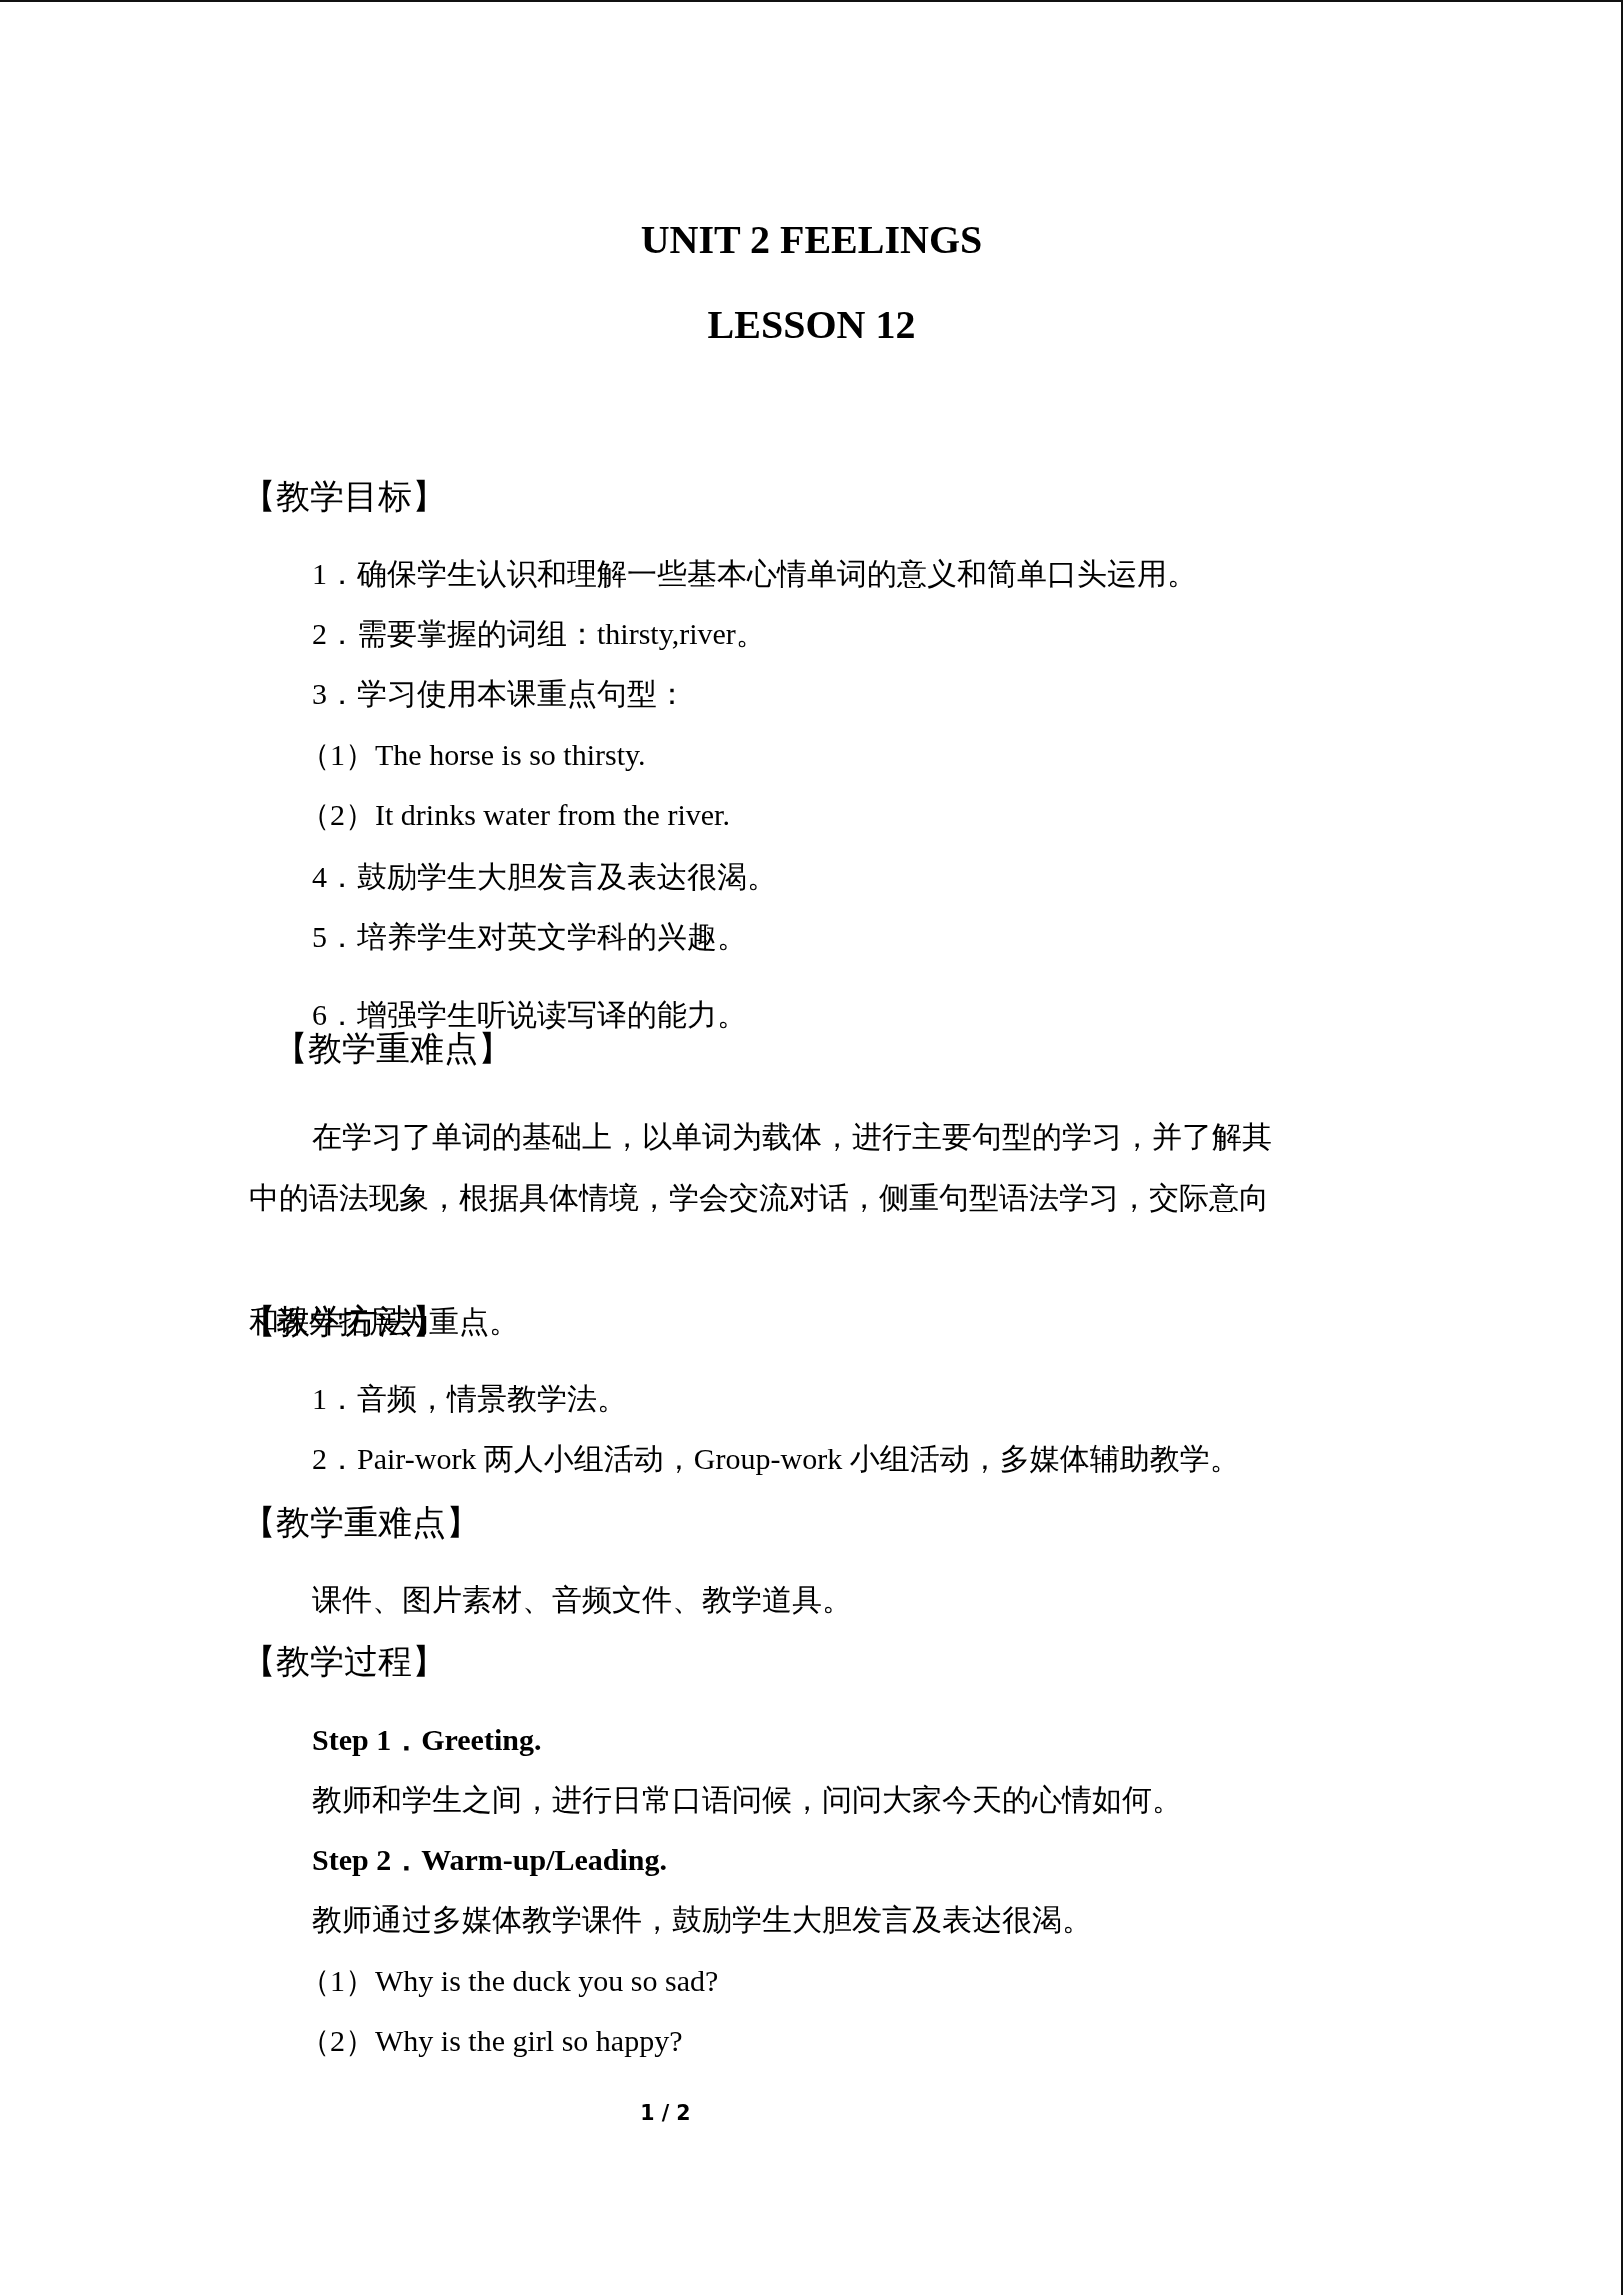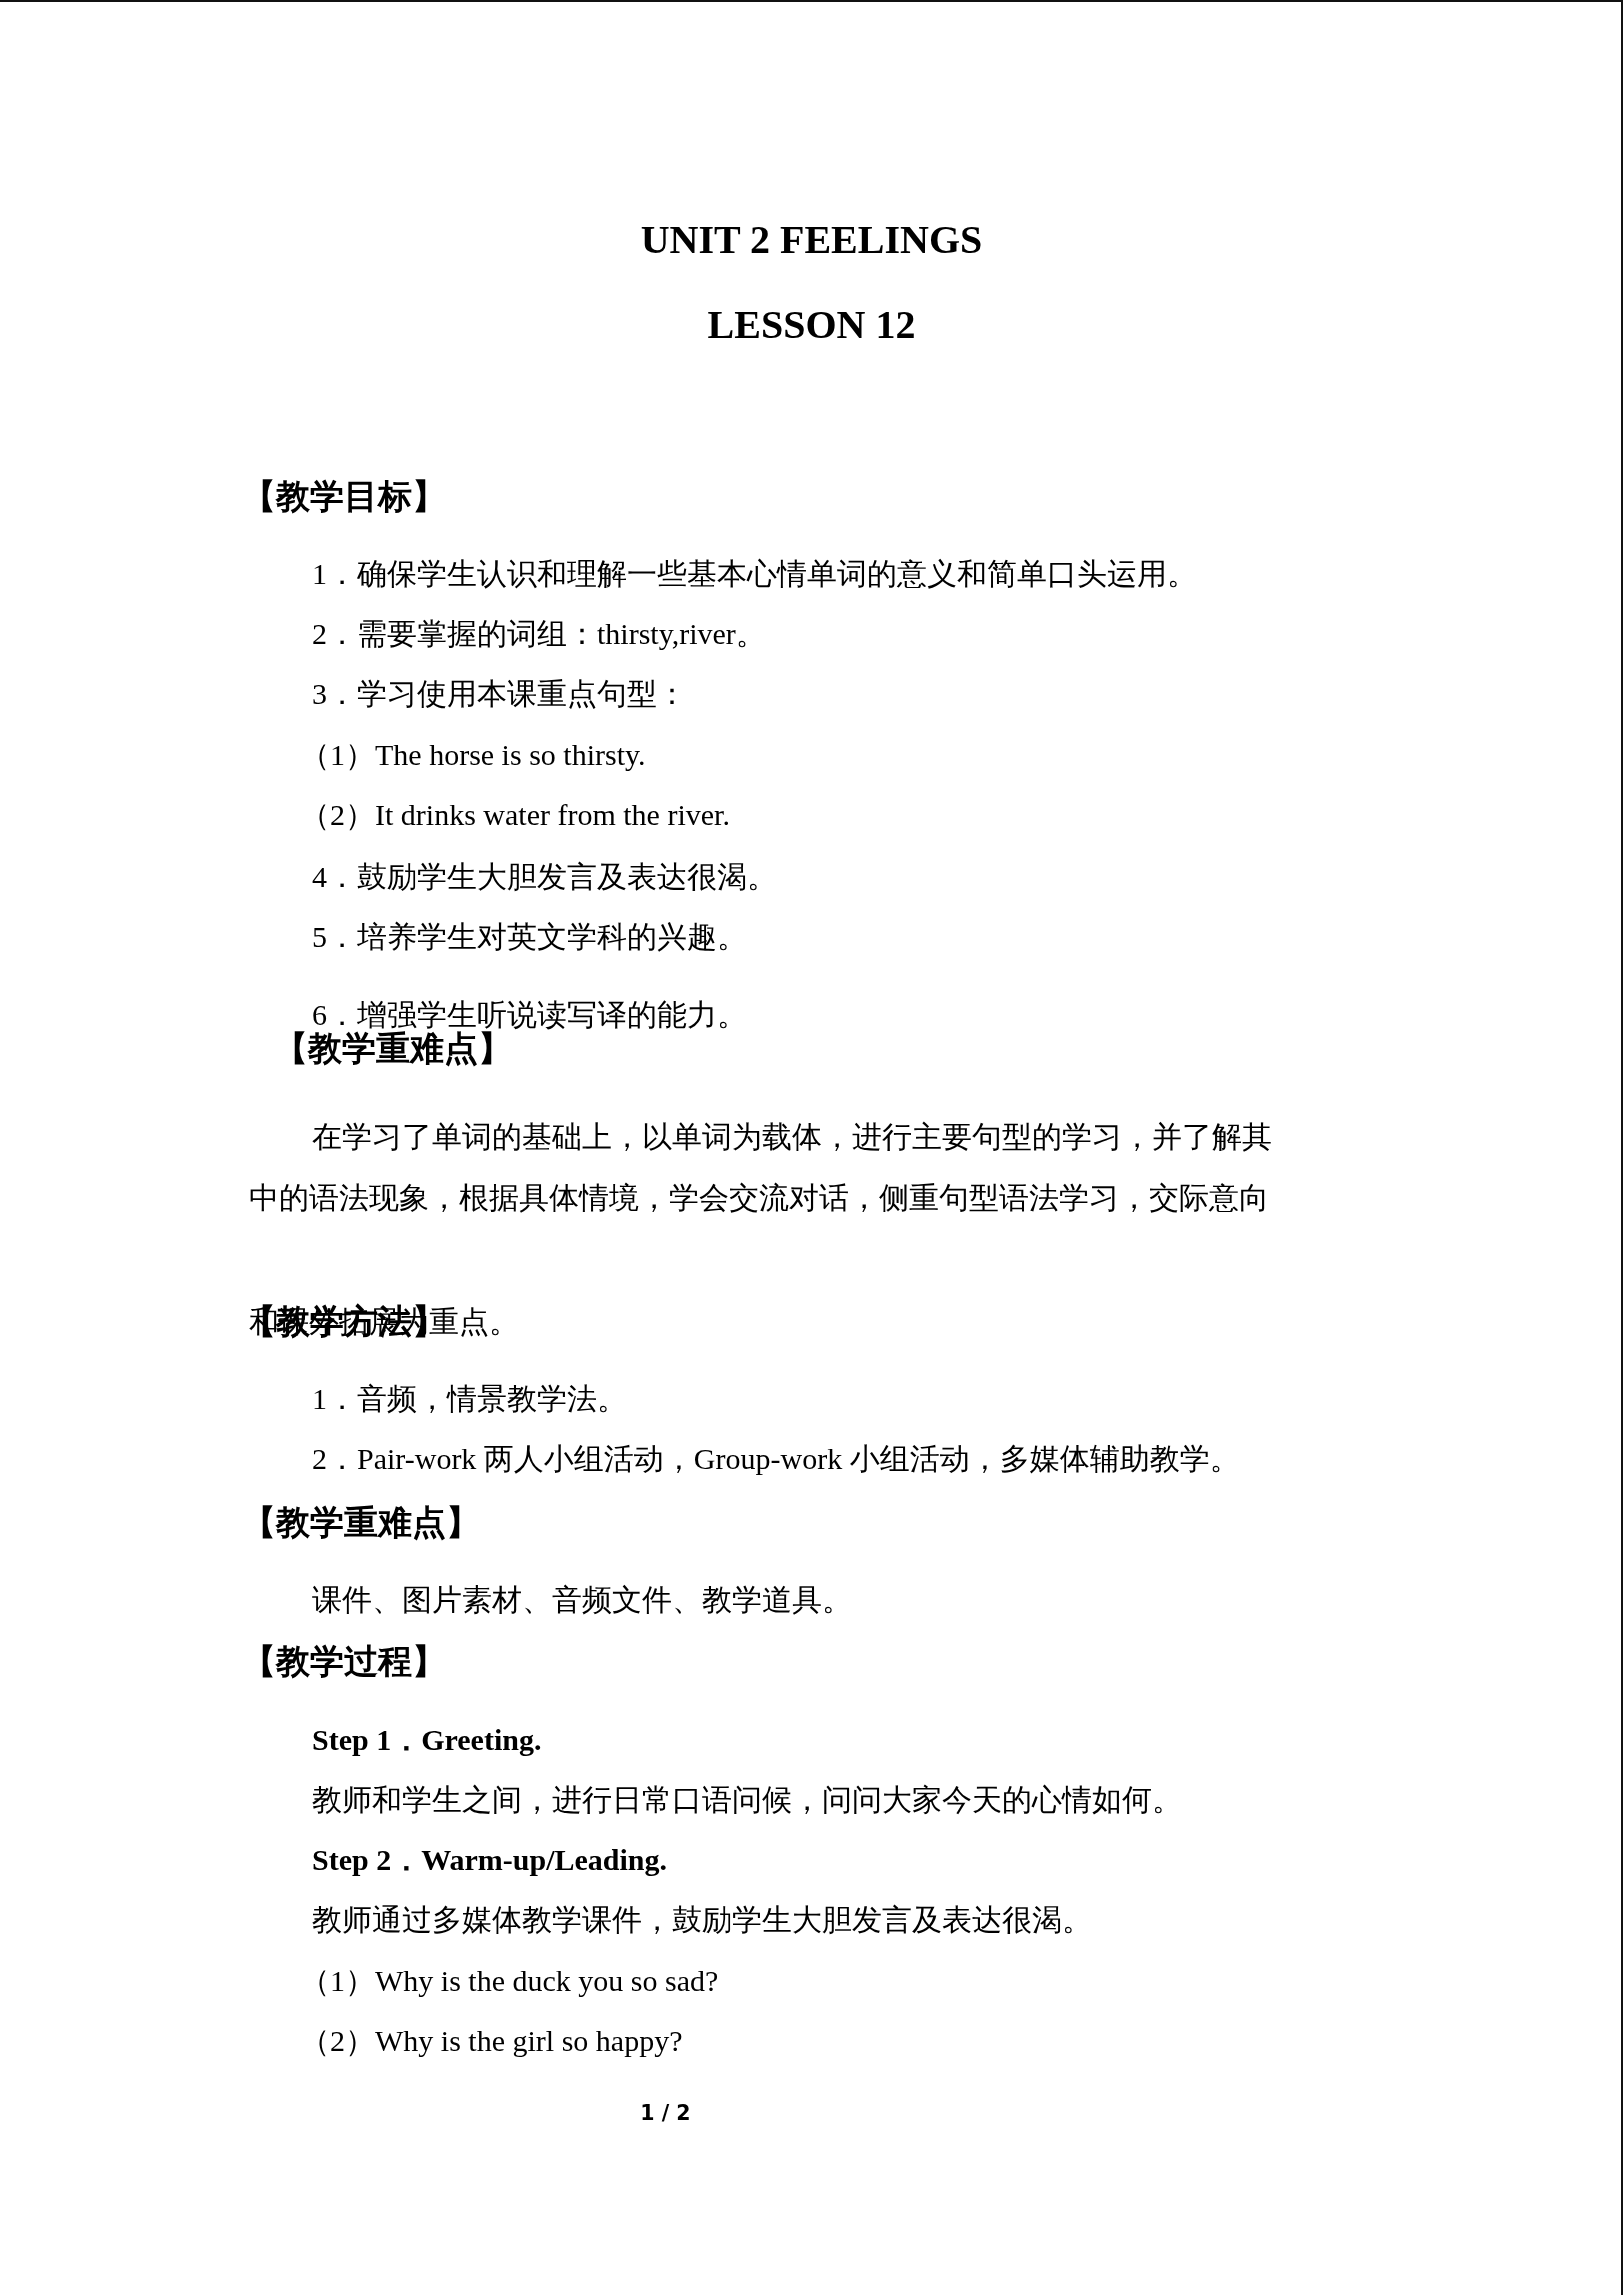--- a/index.html
+++ b/index.html
@@ -25,21 +25,21 @@
       font-family: Liberation Serif, serif;
     }
     .title {
       left: 0; width: 1623px; text-align: center;
       font-weight: bold;
       font-size: 40px;
     }
     .heading {
       left: 242px;
       font-family: "DejaVu Sans", "Liberation Sans", sans-serif;
-      font-weight: bold;
+      font-weight: normal;
       font-size: 34px;
     }
     .body {
       font-size: 30px;
     }
     .ind1 { left: 312px; }
     .ind-paren { left: 300px; }
     .ind0 { left: 249px; }
     .step-title { font-weight: bold; font-size: 30px; left: 312px; }
     .page-num {

